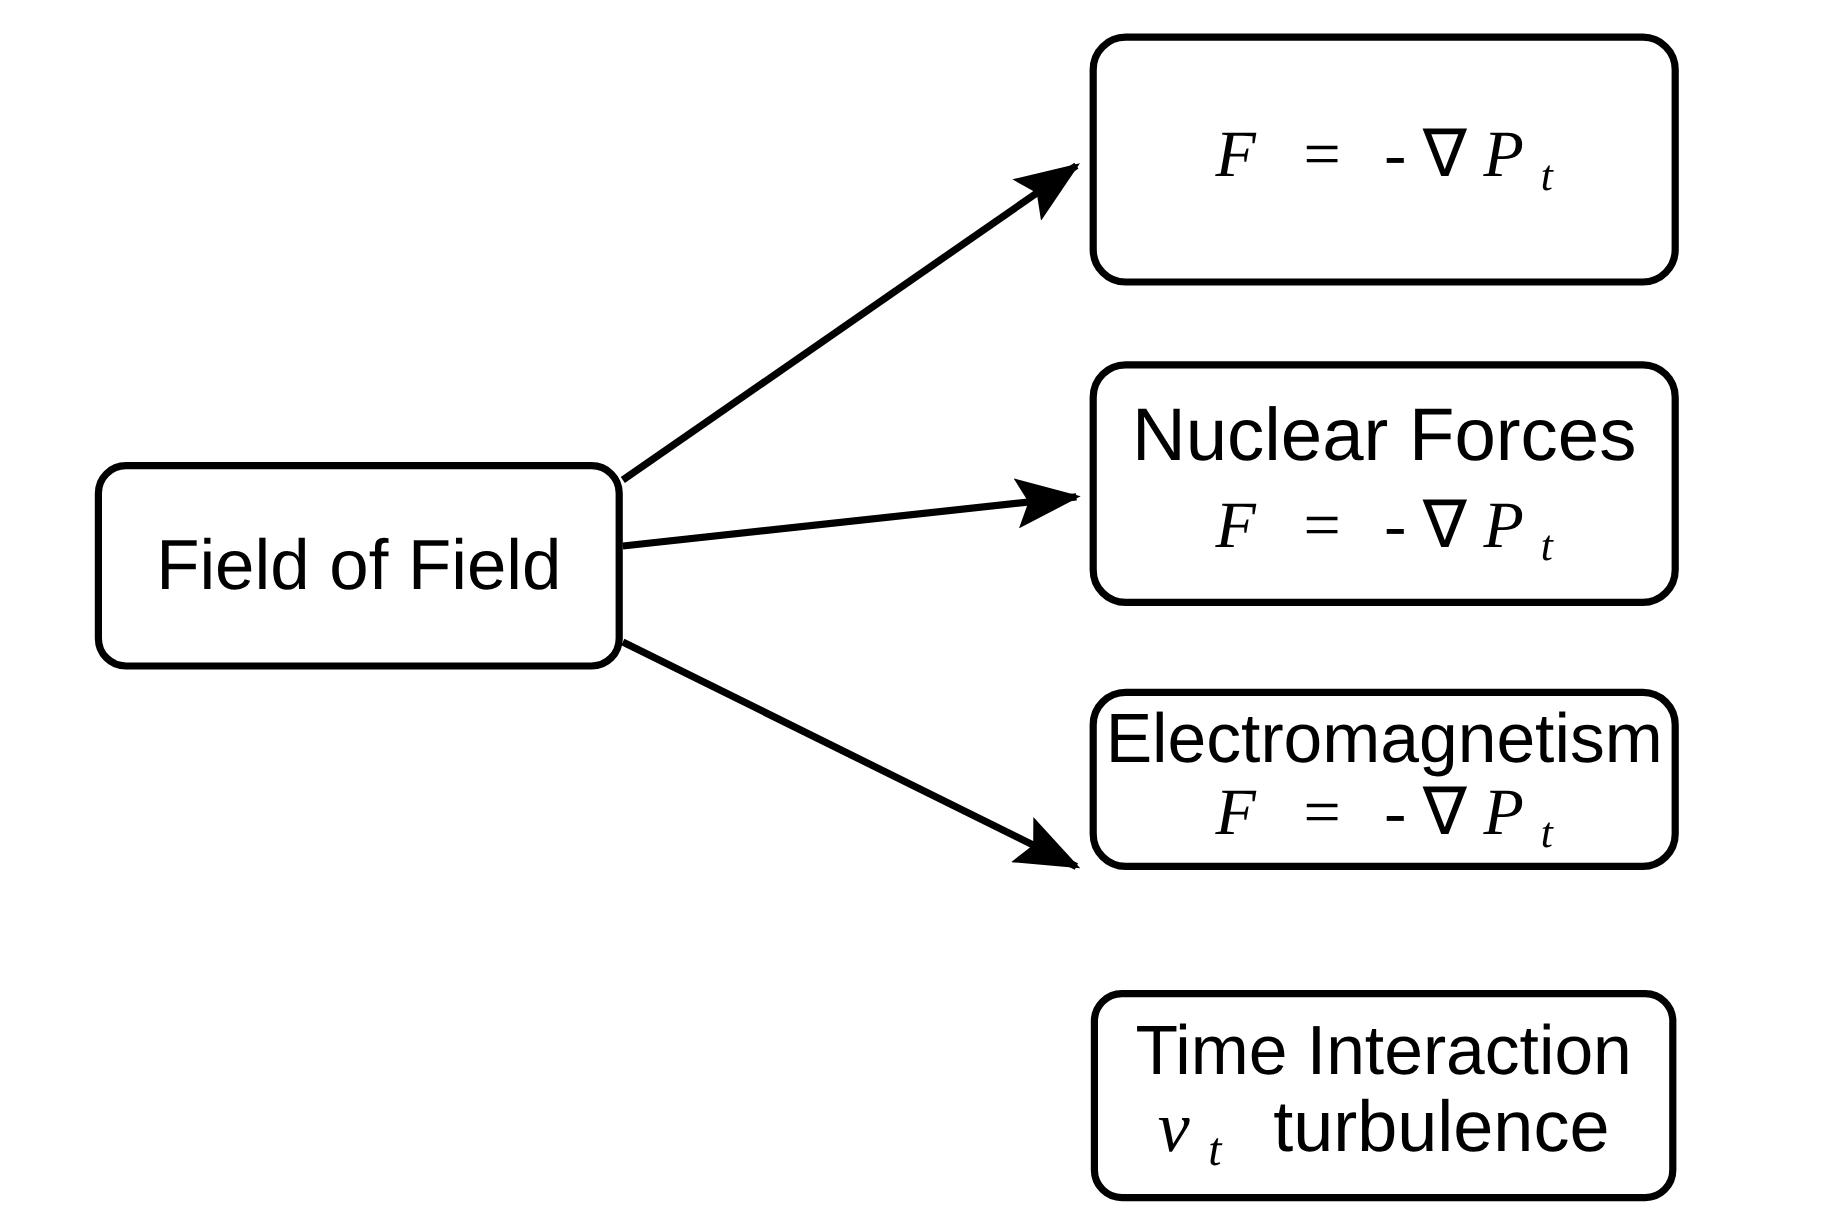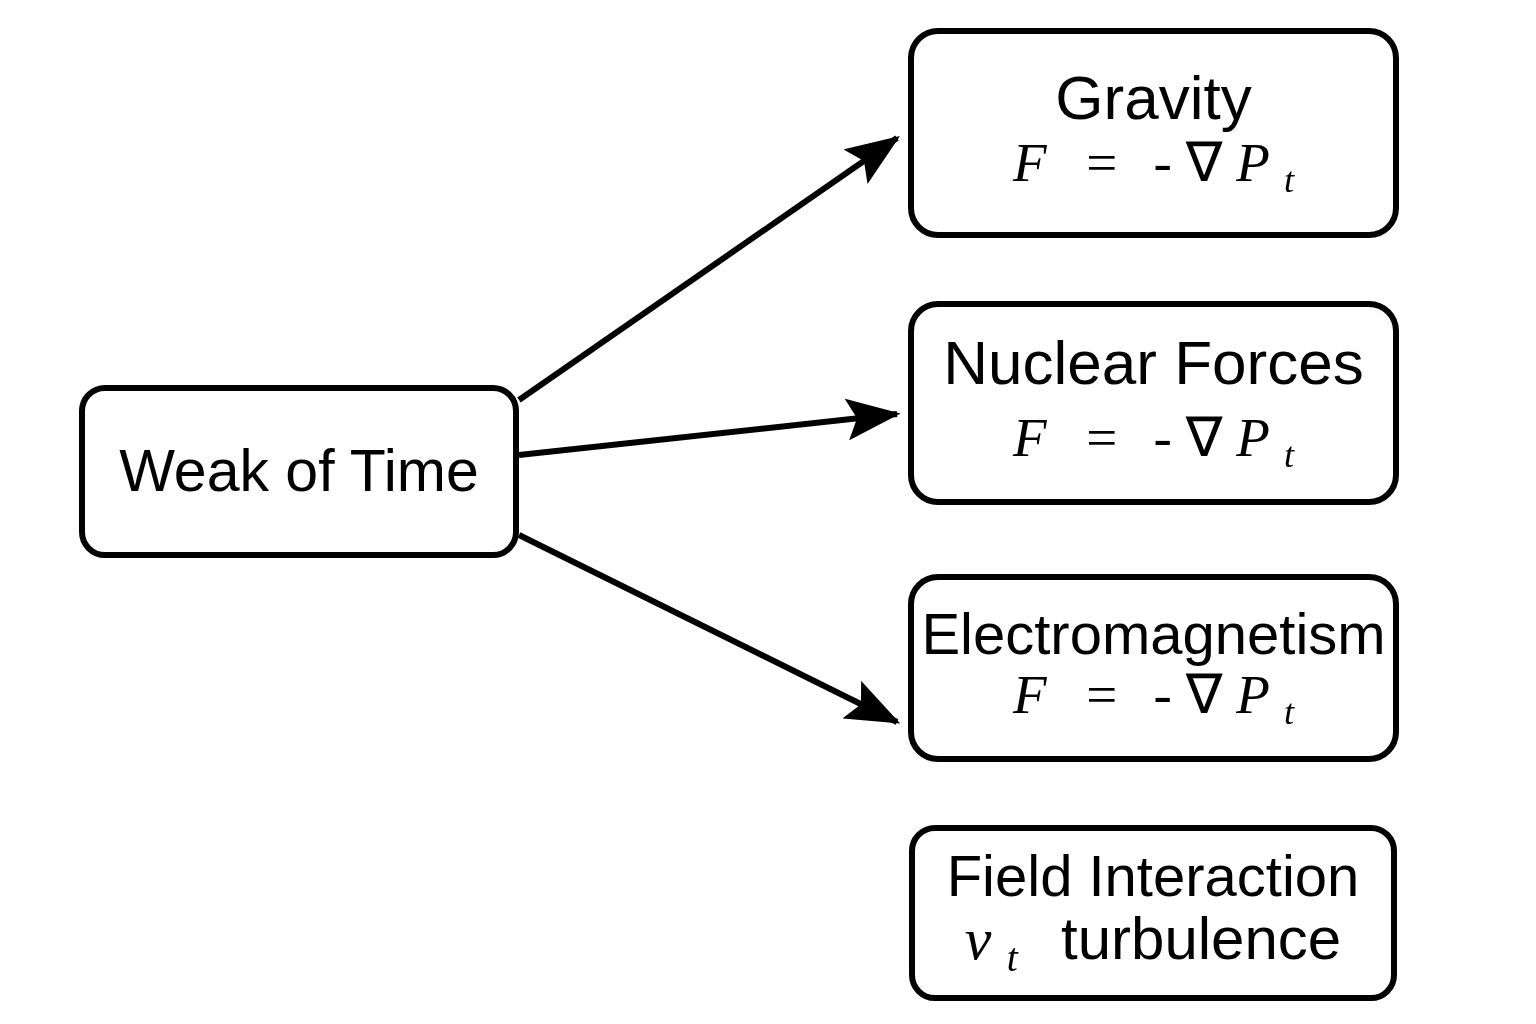--- a/index.html
+++ b/index.html
@@ -68,21 +68,21 @@
   #node-nuclear {
     left: 908px; top: 301px;
     width: 491px; height: 204px;
     border-radius: 30px;
   }
   #node-nuclear .node-title   { font-size: 62px; margin-bottom: 16px; }
   #node-nuclear .node-formula { font-size: 55px; }
 
   #node-electromagnetism {
     left: 908px; top: 574px;
-    width: 491px; height: 188px;
+    width: 491px; height: 151px;
     border-radius: 30px;
   }
   #node-electromagnetism .node-title   { font-size: 58px; margin-bottom: 4px; }
   #node-electromagnetism .node-formula { font-size: 55px; }
 
   #node-weak {
     left: 909px; top: 825px;
     width: 488px; height: 176px;
     border-radius: 26px;
   }
@@ -125,25 +125,24 @@
     </defs>
 
     <line x1="519" y1="400" x2="897" y2="138" stroke="#000000" stroke-width="6" marker-end="url(#arrowhead)"></line>
 
     <line x1="519" y1="455" x2="897" y2="414" stroke="#000000" stroke-width="6" marker-end="url(#arrowhead)"></line>
 
     <line x1="519" y1="535" x2="897" y2="722" stroke="#000000" stroke-width="6" marker-end="url(#arrowhead)"></line>
   </svg>
 
   <div class="node" id="node-root">
-    <div class="node-title">Weak of Time</div>
+    <div class="node-title">Field of Field</div>
   </div>
 
   <div class="node" id="node-gravity">
-    <div class="node-title">Gravity</div>
     <div class="node-formula">
       <span class="mi">F</span>
       <span class="sp-med"></span>
       <span class="mo">=</span>
       <span class="sp-thin"></span>
       <span class="mo">-</span>
       <span class="mo">∇</span>
       <span class="mi">P</span>
       <span class="msub">t</span>
     </div>
@@ -171,21 +170,21 @@
       <span class="mo">=</span>
       <span class="sp-thin"></span>
       <span class="mo">-</span>
       <span class="mo">∇</span>
       <span class="mi">P</span>
       <span class="msub">t</span>
     </div>
   </div>
 
   <div class="node" id="node-weak">
-    <div class="node-title">Field Interaction</div>
+    <div class="node-title">Time Interaction</div>
     <div class="node-formula">
       <span class="mi">v</span>
       <span class="msub">t</span>
       <span class="sp-med"></span>
       <span class="upright-sans">turbulence</span>
     </div>
   </div>
 
 </div>
 

